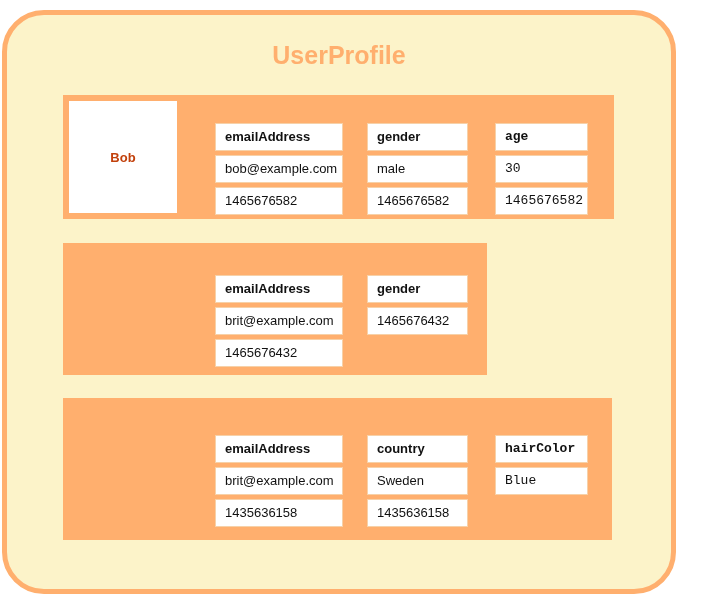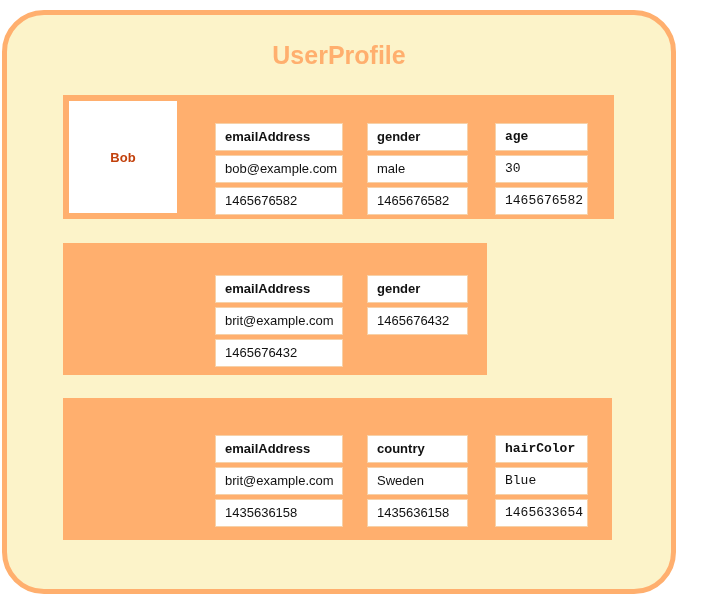--- a/index.html
+++ b/index.html
@@ -156,18 +156,17 @@
 
       <div class="field-col c1" style="top:37px;">
         <div class="field-cell key">country</div>
         <div class="field-cell">Sweden</div>
         <div class="field-cell last">1435636158</div>
       </div>
 
       <div class="field-col c2" style="top:37px;">
         <div class="field-cell key">hairColor</div>
         <div class="field-cell">Blue</div>
-        <div class="field-cell last">1465633654</div>
       </div>
     </div>
 
   </div>
 </div>
 
 </body></html>

